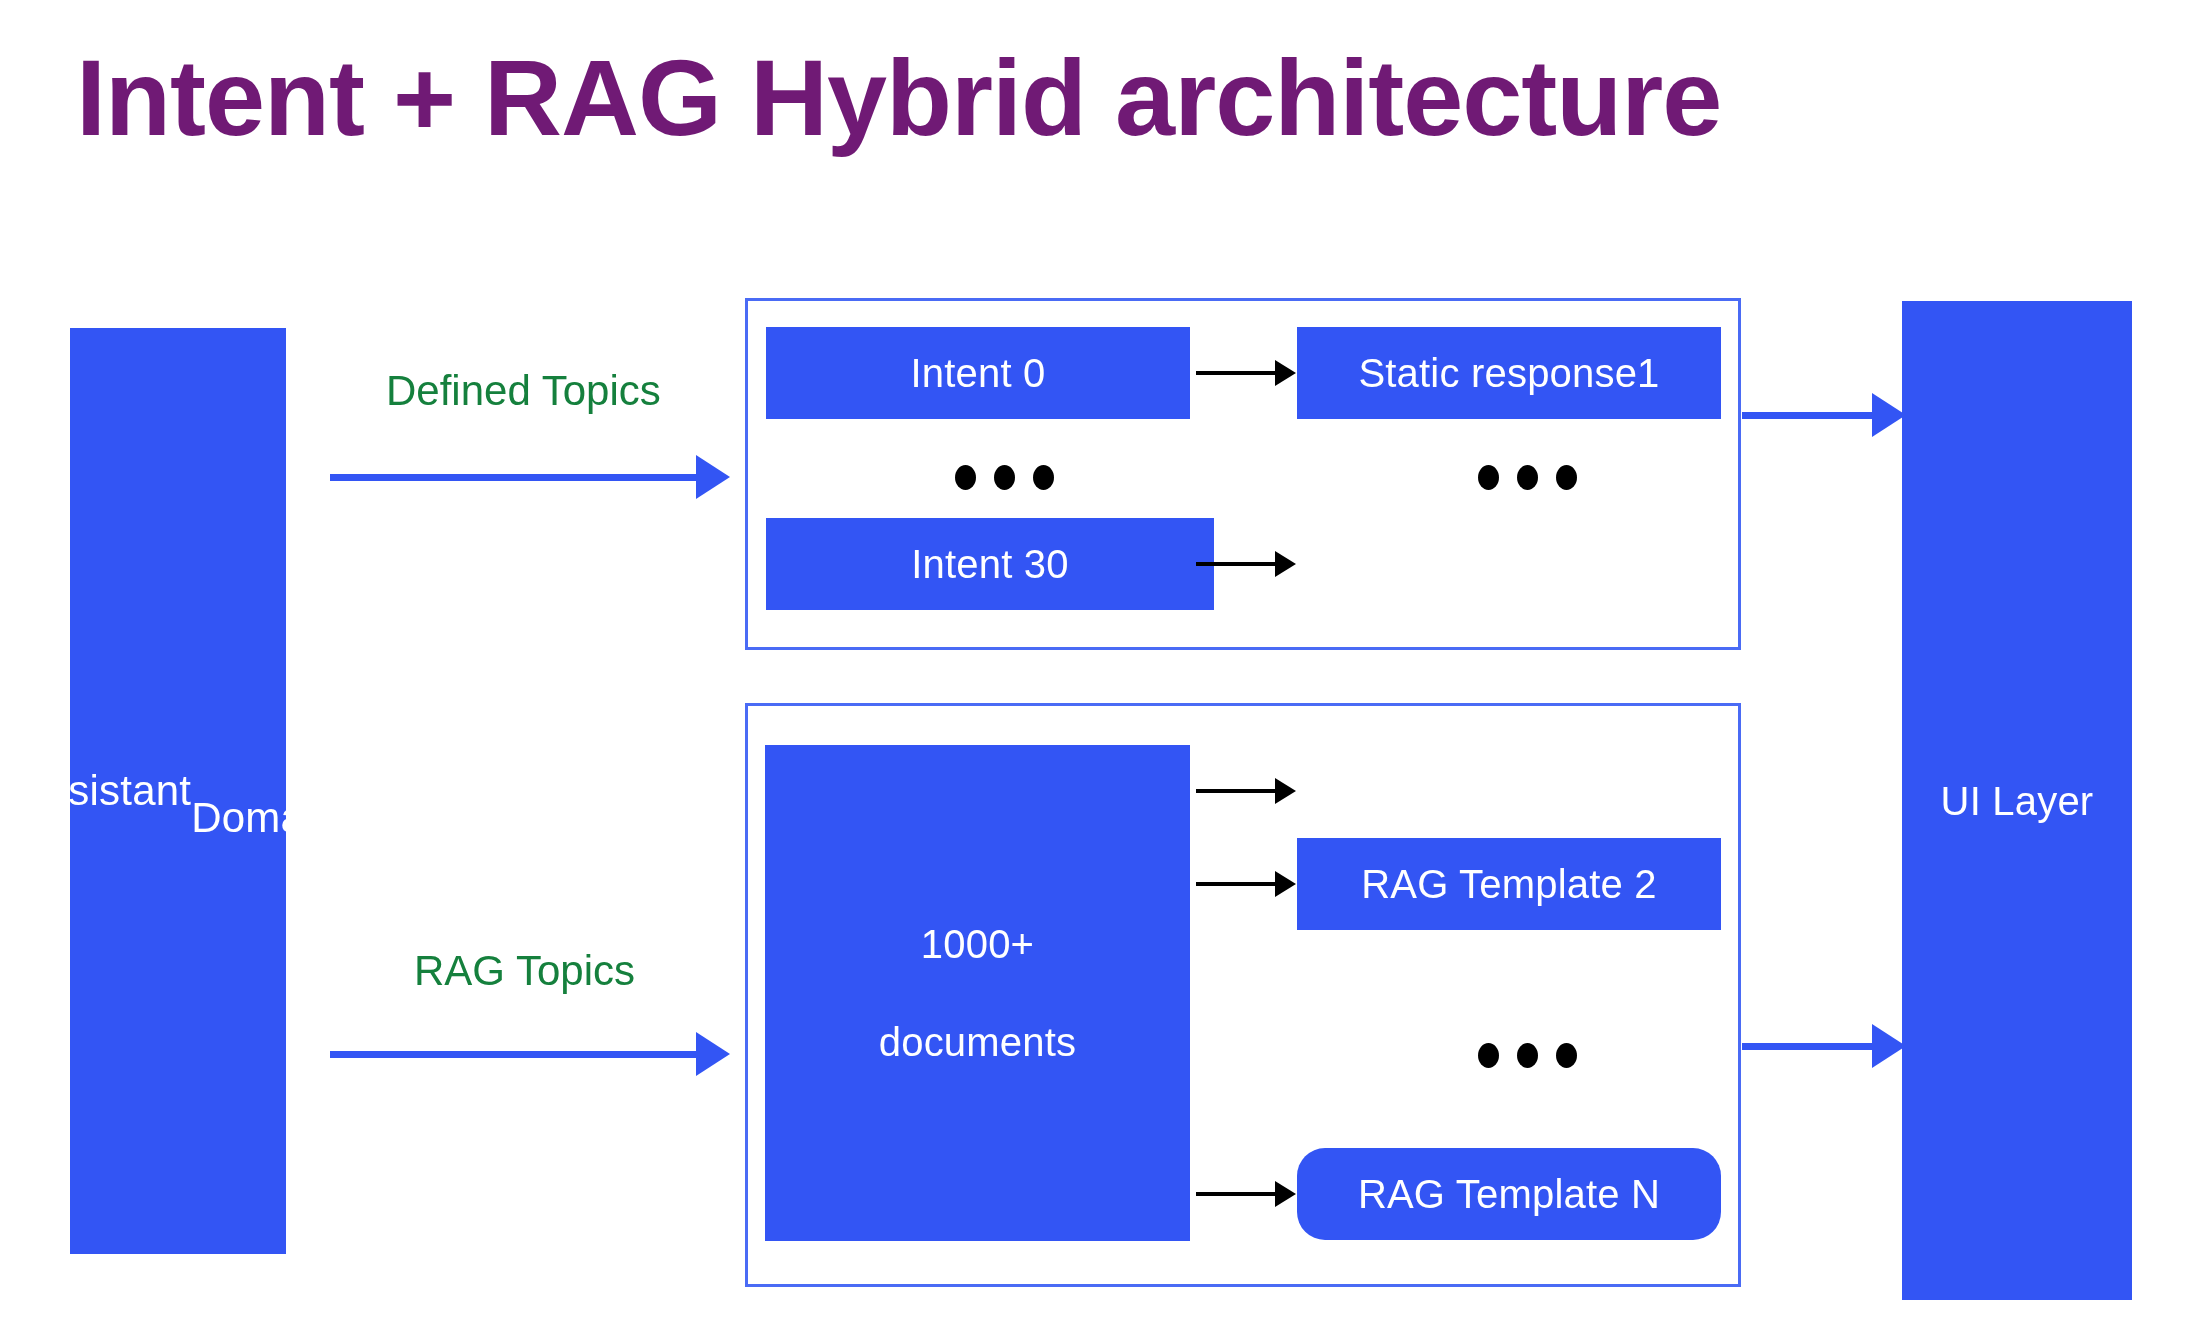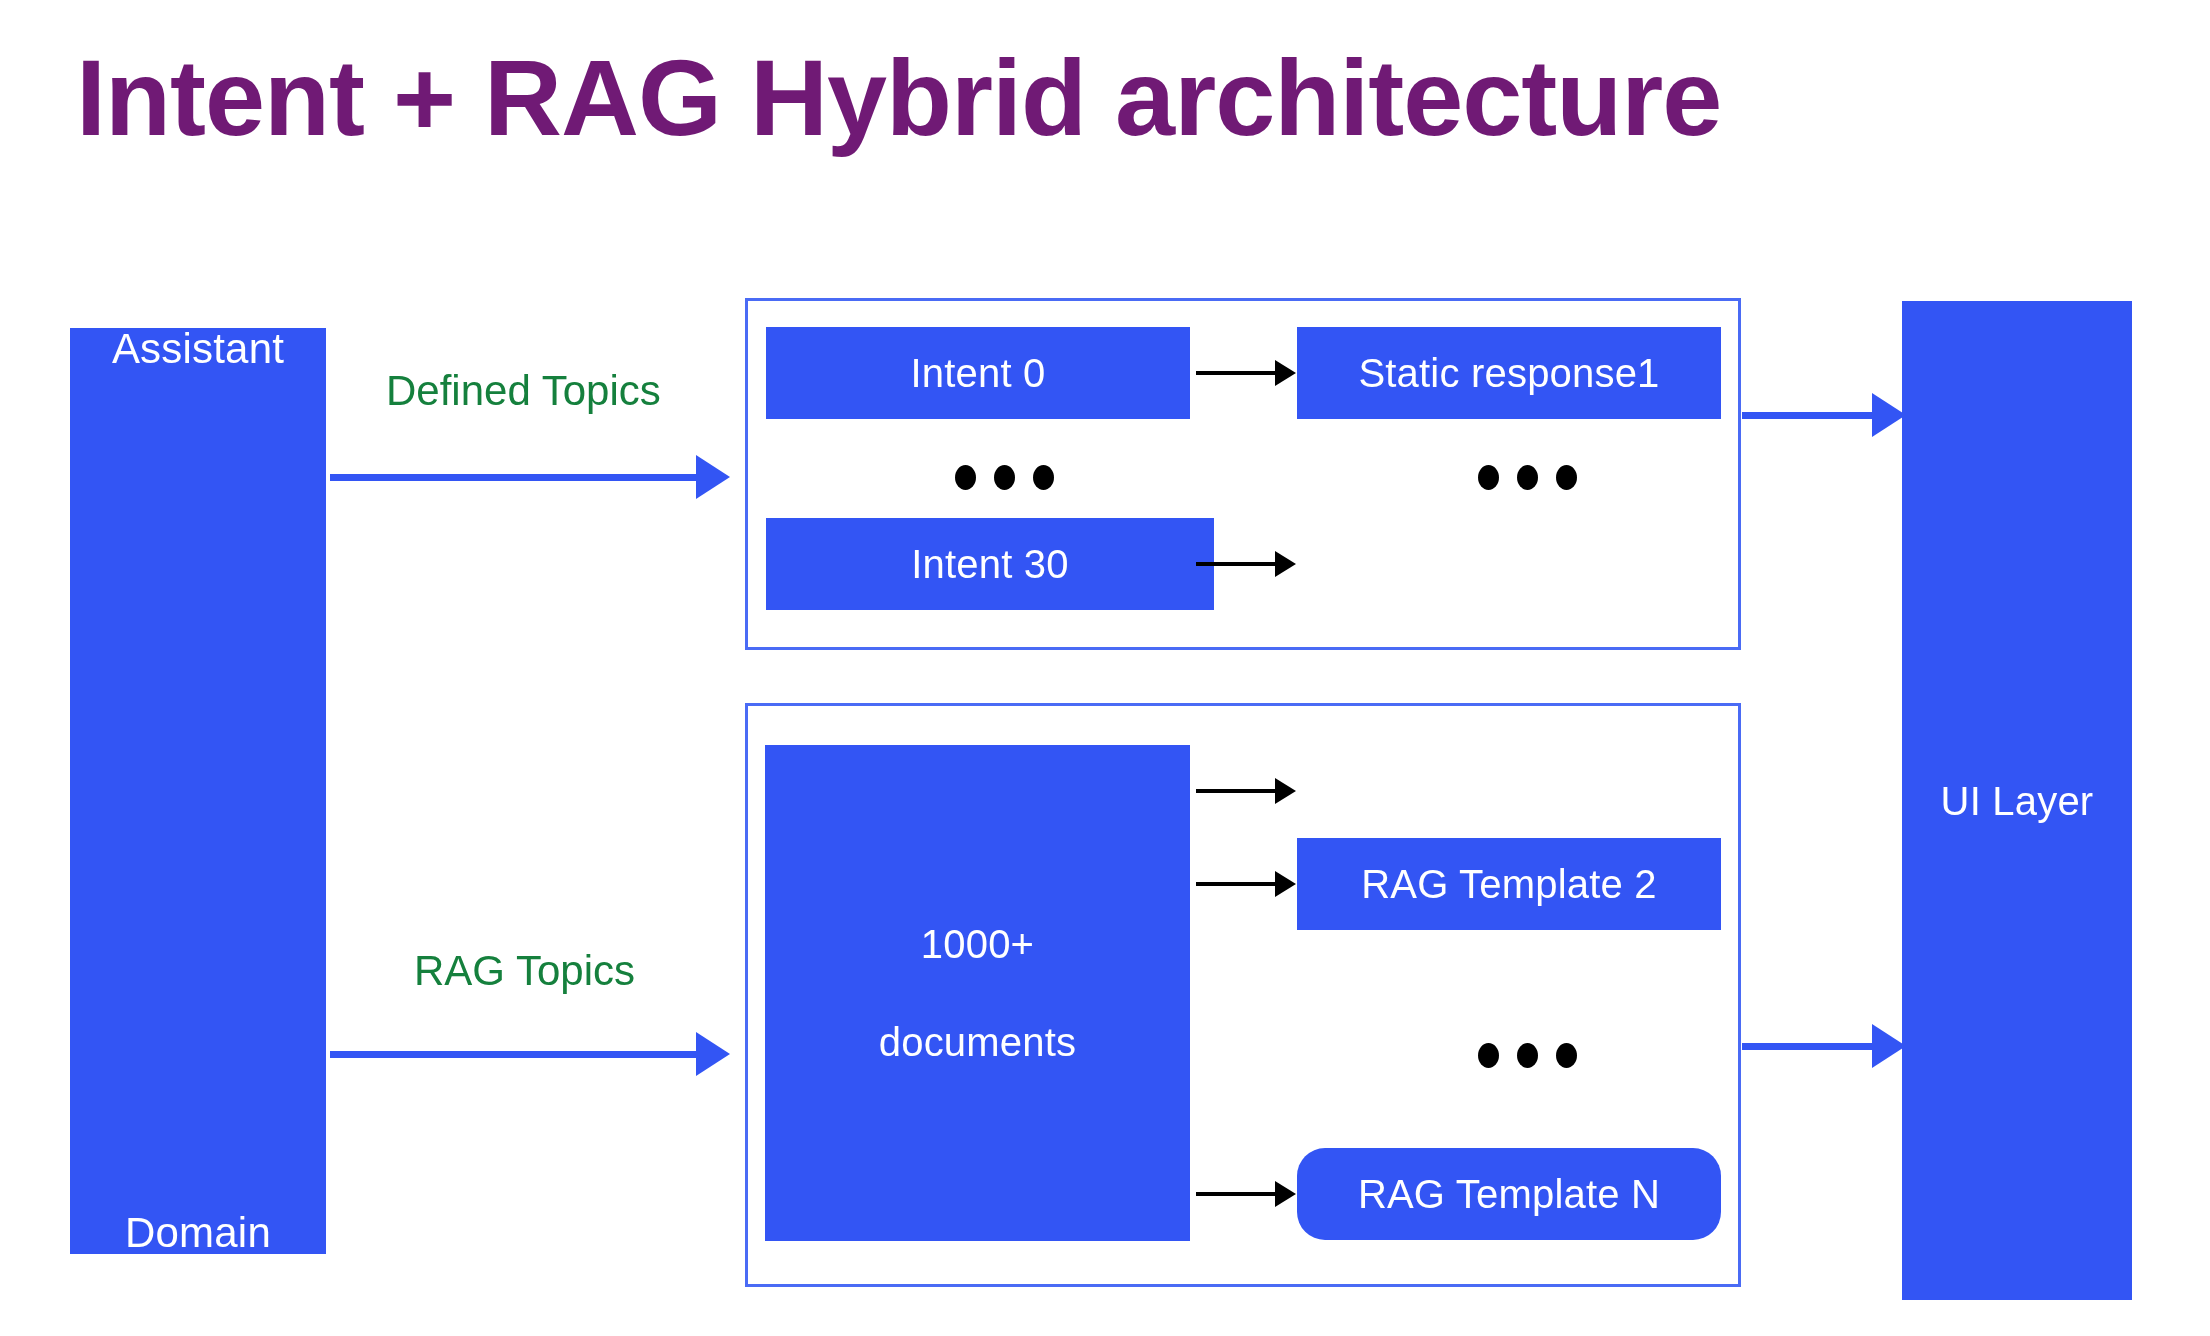--- a/index.html
+++ b/index.html
@@ -50,24 +50,23 @@
     line-height: 1.0;
     font-weight: 400;
     letter-spacing: 0.2px;
     white-space: nowrap;
   }
 
   
   #assistant-domain-box {
     left: 70px;
     top: 328px;
-    width: 256px;
+    width: 216px;
     height: 926px;
-    flex-direction: column;
-    justify-content: space-between;
+    justify-content: center;
   }
   #assistant-domain-box .lbl { font-size: 42px; }
   #assistant-domain-box .lbl.l2 { margin-top: 54px; }
 
   #ui-layer-box {
     left: 1902px;
     top: 301px;
     width: 230px;
     height: 999px;
   }

